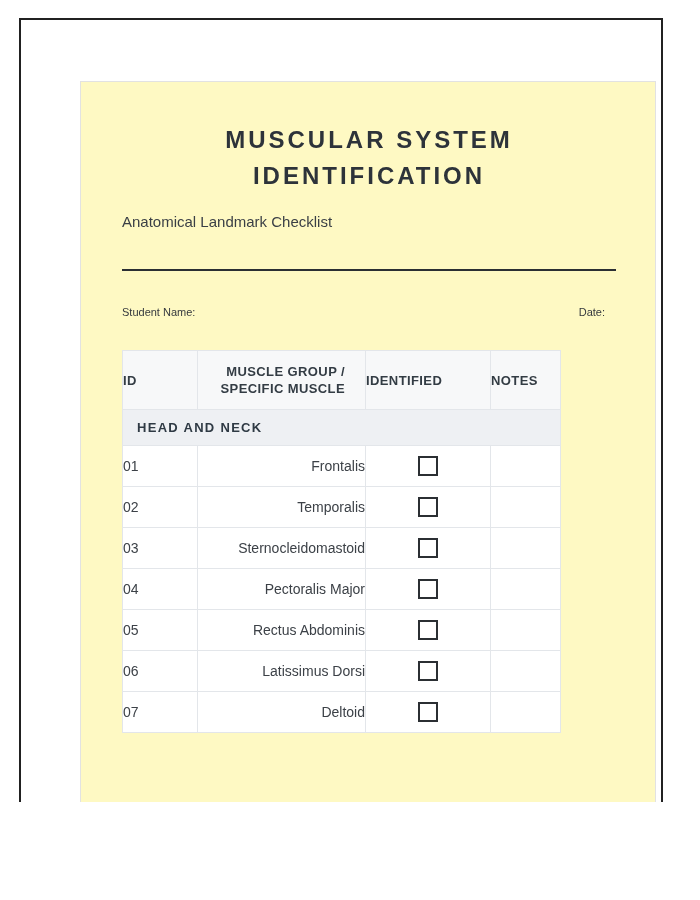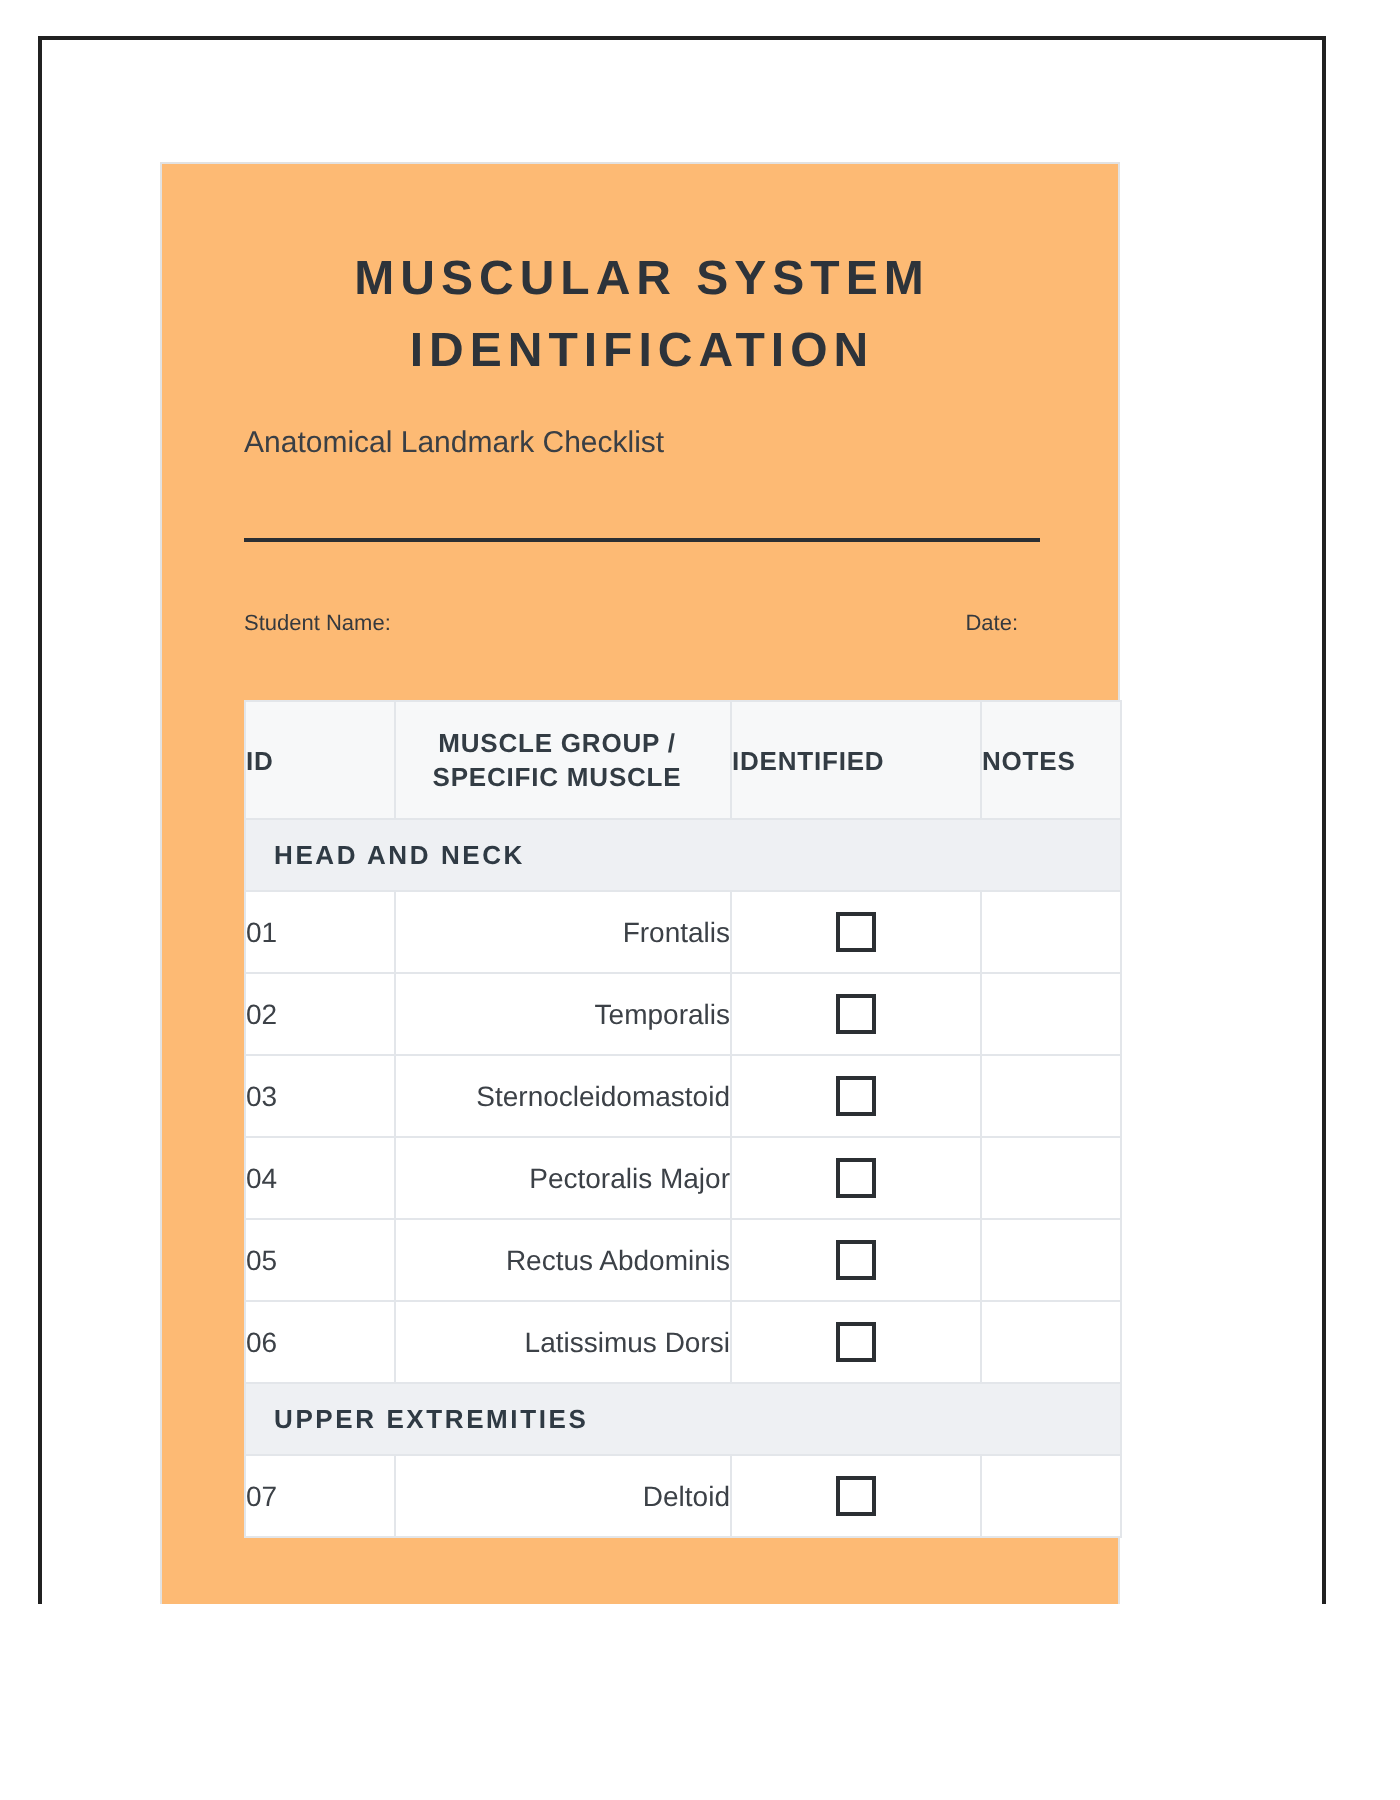--- a/index.html
+++ b/index.html
@@ -13,23 +13,23 @@
     left: 19px; top: 18px;
     width: 644px; height: 784px;
     border: 2px solid #212121;
     border-bottom: none;
     overflow: hidden;
     background: #ffffff;
   }
   .page {
     position: absolute;
     left: 59px; top: 61px;
-    width: 480px;
+    width: 576px;
     min-height: 760px;
-    background: #fdba74;
+    background: #fef9c3;
     border: 1px solid #e2e2e2;
     padding: 0 39px 30px 41px;
   }
   .page-title {
     margin: 40px auto 0 auto;
     max-width: 466px;
     text-align: center;
     font-size: 24px;
     font-weight: bold;
     letter-spacing: 3px;
@@ -71,21 +71,21 @@
     background: #f7f8f9;
     height: 59px;
     font-size: 13px;
     font-weight: bold;
     letter-spacing: 0.4px;
     color: #333c44;
     text-align: left;
     line-height: 17px;
   }
   .checklist thead th.col-muscle {
-    text-align: center;
+    text-align: right;
     padding-left: 14px;
     padding-right: 20px;
   }
   .section-row td {
     background: #eef0f3;
     height: 36px;
     font-size: 13px;
     font-weight: bold;
     letter-spacing: 1.3px;
     color: #2f3a44;
@@ -170,23 +170,20 @@
             <td class="cell-muscle">Rectus Abdominis</td>
             <td class="cell-check"><span class="checkbox"></span></td>
             <td class="cell-notes"></td>
           </tr>
           <tr class="data-row">
             <td class="cell-id">06</td>
             <td class="cell-muscle">Latissimus Dorsi</td>
             <td class="cell-check"><span class="checkbox"></span></td>
             <td class="cell-notes"></td>
           </tr>
-          <tr class="section-row">
-            <td colspan="4">UPPER EXTREMITIES</td>
-          </tr>
           <tr class="data-row">
             <td class="cell-id">07</td>
             <td class="cell-muscle">Deltoid</td>
             <td class="cell-check"><span class="checkbox"></span></td>
             <td class="cell-notes"></td>
           </tr>
         </tbody>
     </table>
 
   </div>

